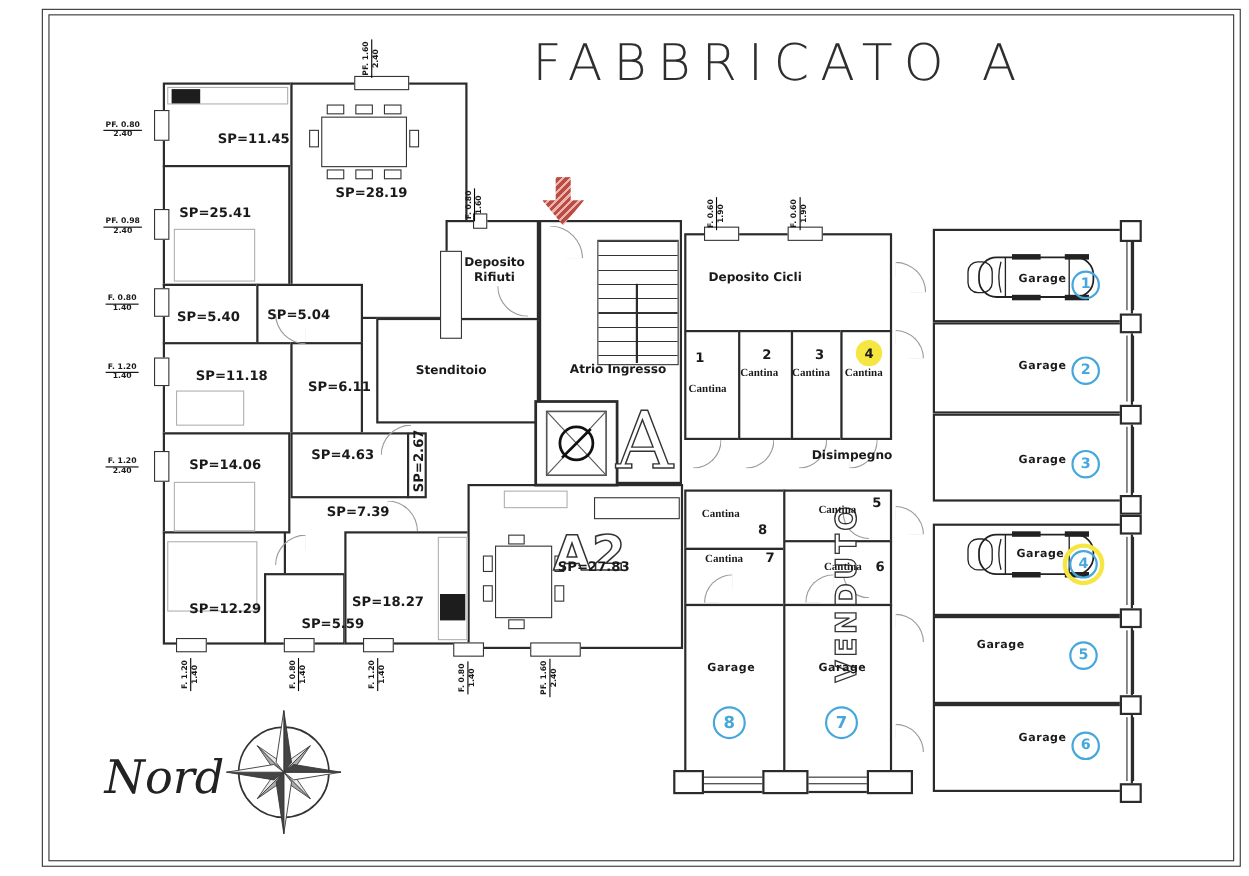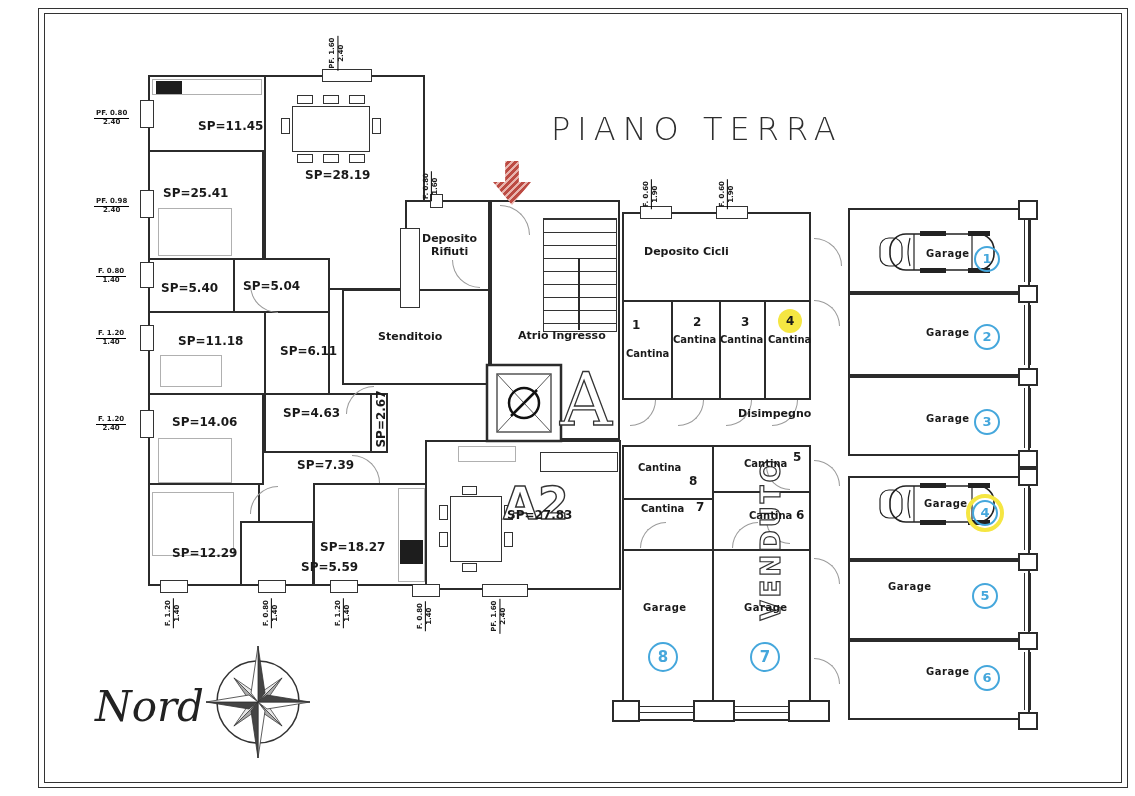--- a/index.html
+++ b/index.html
@@ -10,21 +10,21 @@
   .border-inner{left:44px;top:13px;width:1076px;height:768px;border:1px solid #333;}
   .room{position:absolute;border:2px solid #2b2b2b;background:#fff;box-sizing:border-box;}
   .wall{position:absolute;background:#2b2b2b;}
   .lbl{position:absolute;font-weight:700;font-size:11px;white-space:pre-line;line-height:1.15;}
   .sp{position:absolute;font-weight:700;font-size:12px;white-space:nowrap;}
   .title{position:absolute;font-weight:200;color:#2e2e2e;letter-spacing:10px;font-size:46px;white-space:nowrap;}
   .subtitle{position:absolute;font-weight:200;color:#2e2e2e;letter-spacing:7px;font-size:32px;white-space:nowrap;}
   .big-letter{position:absolute;font-family:"DejaVu Serif",serif;color:#fff;-webkit-text-stroke:1.3px #333;font-weight:400;}
   .outline-letter{position:absolute;color:#fff;-webkit-text-stroke:1.4px #333;font-weight:700;letter-spacing:1px;}
   .cant-num{position:absolute;font-weight:700;font-size:12px;}
-  .cant-lbl{position:absolute;font-weight:700;font-size:10px;}
+  .cant-lbl{position:absolute;font-weight:700;font-size:10px;font-family:Liberation Serif, serif;}
   .gar-lbl{position:absolute;font-weight:700;font-size:10px;letter-spacing:.5px;}
   .blue-circle{position:absolute;width:22px;height:22px;border:2px solid #45a7dc;border-radius:50%;
                color:#45a7dc;font-weight:700;font-size:13px;text-align:center;line-height:22px;background:transparent;}
   .yellow-dot{position:absolute;width:24px;height:24px;border-radius:50%;background:#f5e642;}
   .yellow-ring{position:absolute;width:30px;height:30px;border:4px solid #f5e642;border-radius:50%;}
   .dim{position:absolute;font-size:7px;font-weight:700;line-height:1.1;text-align:center;white-space:nowrap;}
   .dim .t{border-bottom:1px solid #000;padding:0 2px;}
   .dim.rot{transform:rotate(-90deg);transform-origin:center;}
   .win{position:absolute;border:1px solid #333;background:#fff;}
   .fg{position:absolute;border:1px solid #b0b0b0;background:#fff;box-sizing:border-box;}
@@ -47,21 +47,21 @@
   .sp-rot{position:absolute;font-weight:700;font-size:12px;transform:rotate(-90deg);transform-origin:center;white-space:nowrap;}
 </style>
 </head>
 <body>
 
 <div id="sheet">
 
   <div class="abs border-outer"></div>
   <div class="abs border-inner"></div>
 
-  <div class="subtitle" style="left:551px;top:110px;">PIANO TERRA</div>
+  <div class="title" style="left:484px;top:30px;">FABBRICATO A</div>
 
   <div class="room" style="left:148px;top:75px;width:118px;height:77px;"></div>
   <div class="room" style="left:264px;top:75px;width:161px;height:215px;"></div>
   <div class="room" style="left:148px;top:150px;width:116px;height:110px;"></div>
   <div class="room" style="left:148px;top:258px;width:87px;height:55px;"></div>
   <div class="room" style="left:233px;top:258px;width:97px;height:55px;"></div>
   <div class="room" style="left:148px;top:311px;width:118px;height:84px;"></div>
   <div class="room" style="left:264px;top:311px;width:66px;height:84px;"></div>
 
   <div class="room" style="left:342px;top:289px;width:148px;height:96px;"></div>
@@ -229,21 +229,21 @@
   <div class="lbl" style="left:518px;top:330px;">Atrio Ingresso</div>
   <div class="lbl" style="left:644px;top:246px;">Deposito Cicli</div>
   <div class="lbl" style="left:738px;top:408px;">Disimpegno</div>
   <div class="venduto" style="left:683px;top:518px;width:175px;">VENDUTO</div>
 
   <div class="sp" style="left:172px;top:415px;">SP=14.06</div>
   <div class="sp" style="left:283px;top:406px;">SP=4.63</div>
   <div class="sp-rot" style="left:352px;top:412px;">SP=2.67</div>
   <div class="sp" style="left:297px;top:458px;">SP=7.39</div>
   <div class="sp" style="left:172px;top:546px;">SP=12.29</div>
-  <div class="sp" style="left:253px;top:560px;padding-left:48px;">SP=5.59</div>
+  <div class="sp" style="left:226px;top:560px;padding-left:48px;">SP=5.59</div>
   <div class="sp" style="left:320px;top:540px;">SP=18.27</div>
   <div class="outline-letter" style="left:503px;top:478px;font-size:44px;">A2</div>
   <div class="sp" style="left:507px;top:508px;">SP=27.83</div>
 
   <div class="cant-num" style="left:632px;top:318px;">1</div>
   <div class="cant-lbl" style="left:626px;top:348px;">Cantina</div>
   <div class="cant-num" style="left:693px;top:315px;">2</div>
   <div class="cant-lbl" style="left:673px;top:334px;">Cantina</div>
   <div class="cant-num" style="left:741px;top:315px;">3</div>
   <div class="cant-lbl" style="left:720px;top:334px;">Cantina</div>

